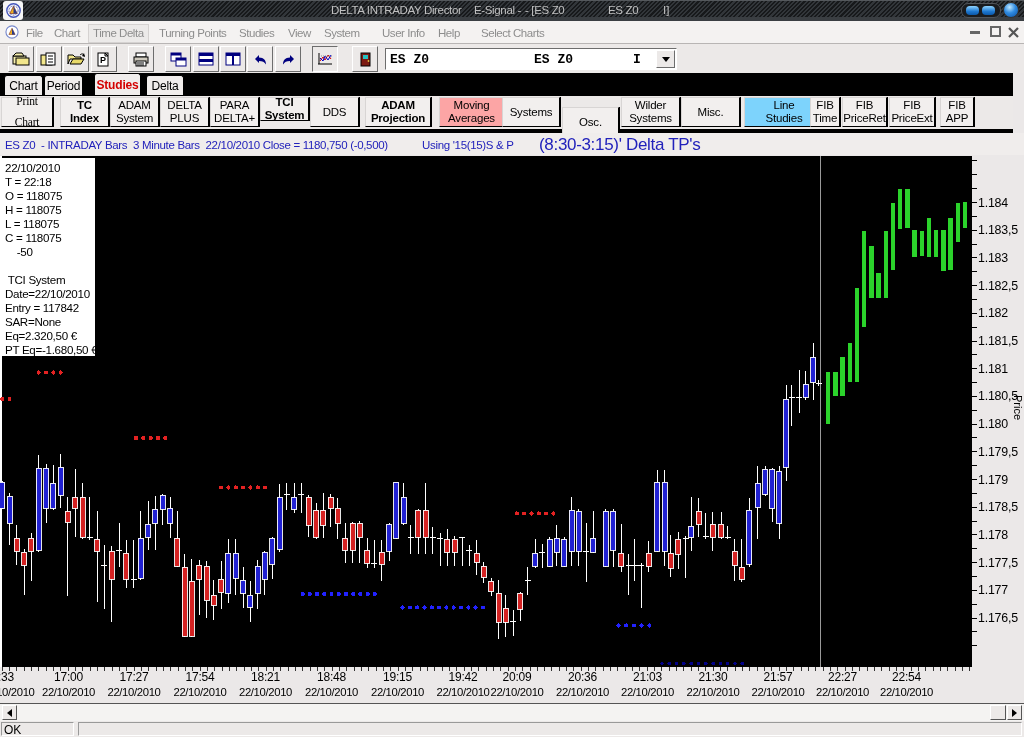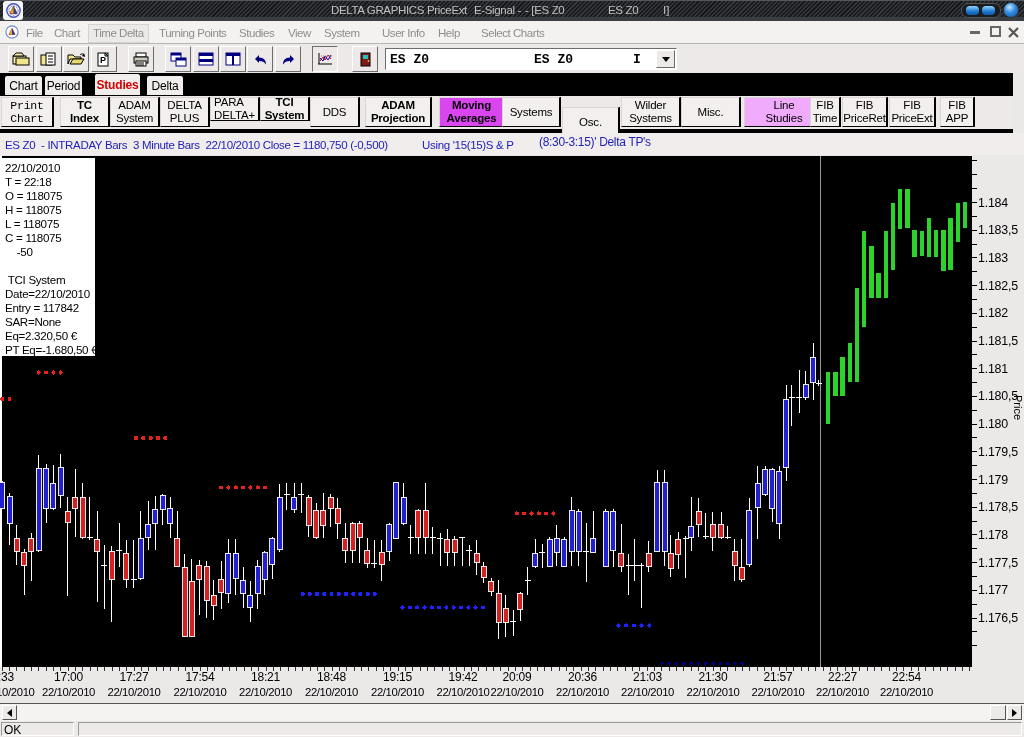--- a/index.html
+++ b/index.html
@@ -8,21 +8,21 @@
 <div class="abs" style="left:0;top:0;width:1024px;height:21px;background:repeating-linear-gradient(135deg,#32363a 0 1.5px,#17191b 1.5px 3px);border-top:1px solid #54585c"></div>
 <div class="abs" style="left:0;top:17px;width:1024px;height:4px;background:#3a3e42"></div>
 <div class="abs" style="left:3px;top:1px;width:20px;height:19px;background:#f6f6f6;border-radius:3px;display:flex;align-items:center;justify-content:center">
 <svg width="15" height="15" viewBox="0 0 15 15">
       <circle cx="7.5" cy="7.5" r="6.7" fill="#fff" stroke="#4455bb" stroke-width="1.4"></circle>
       <circle cx="7.5" cy="7.5" r="4.6" fill="none" stroke="#334499" stroke-width="0.8" stroke-dasharray="2 1"></circle>
       <path d="M7.5 3.2 L11.2 10.5 H3.8 z" fill="#f0b020" stroke="#803020" stroke-width="0.7"></path>
       <path d="M7.5 3.2 L11.2 10.5 H7.5 z" fill="#2a3a8c"></path>
     </svg>
   </div>
-<div class="abs" style="left:331px;top:4px;font-size:11.5px;color:#c0c0c0;letter-spacing:-0.35px;white-space:pre">DELTA GRAPHICS PriceExt</div>
+<div class="abs" style="left:331px;top:4px;font-size:11.5px;color:#c0c0c0;letter-spacing:-0.35px;white-space:pre">DELTA INTRADAY Director</div>
 <div class="abs" style="left:474px;top:4px;font-size:11.5px;letter-spacing:-0.35px;color:#c0c0c0">E-Signal -</div>
 <div class="abs" style="left:525px;top:4px;font-size:11.5px;letter-spacing:-0.35px;color:#c0c0c0">- [ES Z0</div>
 <div class="abs" style="left:608px;top:4px;font-size:11.5px;letter-spacing:-0.35px;color:#c0c0c0">ES Z0</div>
 <div class="abs" style="left:663px;top:4px;font-size:11.5px;color:#c0c0c0">I]</div>
 <div class="abs" style="left:961px;top:3px;width:40px;height:15px;background:#1a1c1e;border:1px solid #505458;border-radius:7px"></div>
 <div class="abs" style="left:966px;top:6px;width:13px;height:9px;border-radius:4px;background:linear-gradient(#8fd4ff,#1e78d0 60%,#0b58a8)"></div>
 <div class="abs" style="left:982px;top:6px;width:13px;height:9px;border-radius:4px;background:linear-gradient(#8fd4ff,#1e78d0 60%,#0b58a8)"></div>
 <div class="abs" style="left:1003px;top:2px;width:16px;height:16px;border-radius:50%;background:radial-gradient(circle at 40% 30%,#bfe8ff,#2f8ae0 45%,#0a4f9e);border:1px solid #333"></div>
 
 <div class="abs" style="left:0;top:21px;width:1024px;height:23px;background:#f4f2f1;border-bottom:1px solid #b8b5b4"></div>
@@ -149,43 +149,43 @@
 
 <div class="abs" style="left:0;top:73px;width:1013px;height:23px;background:#000"></div>
 <div class="abs" style="left:1013px;top:73px;width:11px;height:23px;background:#ebe8e8"></div>
 <div style="position:absolute;left:4px;top:75px;width:39px;height:20px;background:#f0edec;border:1px solid #000;border-bottom:none;border-radius:3px 3px 0 0;display:flex;align-items:center;justify-content:center;font-family:'Liberation Sans',sans-serif;font-size:12px;letter-spacing:-0.2px;color:#000;">Chart</div>
 <div style="position:absolute;left:44px;top:75px;width:39px;height:20px;background:#f0edec;border:1px solid #000;border-bottom:none;border-radius:3px 3px 0 0;display:flex;align-items:center;justify-content:center;font-family:'Liberation Sans',sans-serif;font-size:12px;letter-spacing:-0.2px;color:#000;">Period</div>
 <div style="position:absolute;left:94px;top:73px;width:47px;height:22px;background:#f0edec;border:1px solid #000;border-bottom:none;border-radius:3px 3px 0 0;display:flex;align-items:center;justify-content:center;font-family:'Liberation Sans',sans-serif;font-size:12px;letter-spacing:-0.2px;font-weight:bold;color:#d40000;">Studies</div>
 <div style="position:absolute;left:146px;top:75px;width:38px;height:20px;background:#f0edec;border:1px solid #000;border-bottom:none;border-radius:3px 3px 0 0;display:flex;align-items:center;justify-content:center;font-family:'Liberation Sans',sans-serif;font-size:12px;letter-spacing:-0.2px;color:#000;">Delta</div>
 
 <div class="abs" style="left:0;top:96px;width:1013px;height:33px;background:#ece9e8"></div>
 <div class="abs" style="left:0;top:129px;width:1013px;height:4px;background:#000"></div>
-<div style="position:absolute;left:1px;top:97px;width:52px;height:30px;background:#f2efee;border:1px solid;border-color:#d8d5d4 #000 #000 #d8d5d4;box-shadow:1px 0 0 #000;display:flex;align-items:center;justify-content:center;text-align:center;line-height:13px;font-family:Liberation Mono, monospace;font-size:11.5px;letter-spacing:-0.2px;font-weight:normal;color:#000">Print<br>Chart</div>
+<div style="position:absolute;left:1px;top:97px;width:52px;height:30px;background:#f2efee;border:1px solid;border-color:#d8d5d4 #000 #000 #d8d5d4;box-shadow:1px 0 0 #000;display:flex;align-items:center;justify-content:center;text-align:center;line-height:21px;font-family:Liberation Serif, serif;font-size:11.5px;letter-spacing:-0.2px;font-weight:normal;color:#000">Print<br>Chart</div>
 <div style="position:absolute;left:60px;top:97px;width:49px;height:30px;background:#f2efee;border:1px solid;border-color:#d8d5d4 #000 #000 #d8d5d4;box-shadow:1px 0 0 #000;display:flex;align-items:center;justify-content:center;text-align:center;line-height:13px;font-family:'Liberation Sans',sans-serif;font-size:11.5px;letter-spacing:-0.2px;font-weight:bold;color:#000">TC<br>Index</div>
 <div style="position:absolute;left:110px;top:97px;width:49px;height:30px;background:#f2efee;border:1px solid;border-color:#d8d5d4 #000 #000 #d8d5d4;box-shadow:1px 0 0 #000;display:flex;align-items:center;justify-content:center;text-align:center;line-height:13px;font-family:'Liberation Sans',sans-serif;font-size:11.5px;letter-spacing:-0.2px;font-weight:normal;color:#000">ADAM<br>System</div>
 <div style="position:absolute;left:160px;top:97px;width:49px;height:30px;background:#f2efee;border:1px solid;border-color:#d8d5d4 #000 #000 #d8d5d4;box-shadow:1px 0 0 #000;display:flex;align-items:center;justify-content:center;text-align:center;line-height:13px;font-family:'Liberation Sans',sans-serif;font-size:11.5px;letter-spacing:-0.2px;font-weight:normal;color:#000">DELTA<br>PLUS</div>
-<div style="position:absolute;left:210px;top:97px;width:49px;height:24px;background:#f2efee;border:1px solid;border-color:#d8d5d4 #000 #000 #d8d5d4;box-shadow:1px 0 0 #000;display:flex;align-items:center;justify-content:center;line-height:13px;font-family:'Liberation Sans',sans-serif;font-size:11.5px;letter-spacing:-0.2px;font-weight:normal;color:#000">PARA<br>DELTA+</div>
+<div style="position:absolute;left:210px;top:97px;width:49px;height:30px;background:#f2efee;border:1px solid;border-color:#d8d5d4 #000 #000 #d8d5d4;box-shadow:1px 0 0 #000;display:flex;align-items:center;justify-content:center;text-align:center;line-height:13px;font-family:'Liberation Sans',sans-serif;font-size:11.5px;letter-spacing:-0.2px;font-weight:normal;color:#000">PARA<br>DELTA+</div>
 <div style="position:absolute;left:260px;top:97px;width:49px;height:24px;background:#f2efee;border:1px solid;border-color:#d8d5d4 #000 #000 #d8d5d4;box-shadow:1px 0 0 #000;display:flex;align-items:center;justify-content:center;text-align:center;line-height:13px;font-family:'Liberation Sans',sans-serif;font-size:11.5px;letter-spacing:-0.2px;font-weight:bold;color:#000">TCI<br>System</div>
 <div style="position:absolute;left:310px;top:97px;width:49px;height:30px;background:#f2efee;border:1px solid;border-color:#d8d5d4 #000 #000 #d8d5d4;box-shadow:1px 0 0 #000;display:flex;align-items:center;justify-content:center;text-align:center;line-height:13px;font-family:'Liberation Sans',sans-serif;font-size:11.5px;letter-spacing:-0.2px;font-weight:normal;color:#000">DDS</div>
 <div style="position:absolute;left:365px;top:97px;width:66px;height:30px;background:#f2efee;border:1px solid;border-color:#d8d5d4 #000 #000 #d8d5d4;box-shadow:1px 0 0 #000;display:flex;align-items:center;justify-content:center;text-align:center;line-height:13px;font-family:'Liberation Sans',sans-serif;font-size:11.5px;letter-spacing:-0.2px;font-weight:bold;color:#000">ADAM<br>Projection</div>
-<div style="position:absolute;left:439px;top:97px;width:65px;height:30px;background:#d946ef;border:1px solid;border-color:#d8d5d4 #000 #000 #d8d5d4;box-shadow:1px 0 0 #000;display:flex;align-items:center;justify-content:center;text-align:center;line-height:13px;font-family:'Liberation Sans',sans-serif;font-size:11.5px;letter-spacing:-0.2px;font-weight:bold;color:#000">Moving<br>Averages</div>
+<div style="position:absolute;left:439px;top:97px;width:65px;height:30px;background:#fca5a5;border:1px solid;border-color:#d8d5d4 #000 #000 #d8d5d4;box-shadow:1px 0 0 #000;display:flex;align-items:center;justify-content:center;text-align:center;line-height:13px;font-family:'Liberation Sans',sans-serif;font-size:11.5px;letter-spacing:-0.2px;font-weight:normal;color:#000">Moving<br>Averages</div>
 <div style="position:absolute;left:502px;top:97px;width:58px;height:30px;background:#f2efee;border:1px solid;border-color:#d8d5d4 #000 #000 #d8d5d4;box-shadow:1px 0 0 #000;display:flex;align-items:center;justify-content:center;text-align:center;line-height:13px;font-family:'Liberation Sans',sans-serif;font-size:11.5px;letter-spacing:-0.2px;font-weight:normal;color:#000">Systems</div>
 <div style="position:absolute;left:562px;top:107px;width:57px;height:30px;background:#f2efee;border:1px solid;border-color:#d8d5d4 #000 #000 #d8d5d4;box-shadow:1px 0 0 #000;display:flex;align-items:center;justify-content:center;text-align:center;line-height:13px;font-family:'Liberation Sans',sans-serif;font-size:11.5px;letter-spacing:-0.2px;font-weight:normal;color:#000">Osc.</div>
 <div style="position:absolute;left:621px;top:97px;width:59px;height:30px;background:#f2efee;border:1px solid;border-color:#d8d5d4 #000 #000 #d8d5d4;box-shadow:1px 0 0 #000;display:flex;align-items:center;justify-content:center;text-align:center;line-height:13px;font-family:'Liberation Sans',sans-serif;font-size:11.5px;letter-spacing:-0.2px;font-weight:normal;color:#000">Wilder<br>Systems</div>
 <div style="position:absolute;left:681px;top:97px;width:59px;height:30px;background:#f2efee;border:1px solid;border-color:#d8d5d4 #000 #000 #d8d5d4;box-shadow:1px 0 0 #000;display:flex;align-items:center;justify-content:center;text-align:center;line-height:13px;font-family:'Liberation Sans',sans-serif;font-size:11.5px;letter-spacing:-0.2px;font-weight:normal;color:#000">Misc.</div>
-<div style="position:absolute;left:744px;top:97px;width:80px;height:30px;background:#f0abfc;border:1px solid;border-color:#d8d5d4 #000 #000 #d8d5d4;box-shadow:1px 0 0 #000;display:flex;align-items:center;justify-content:center;text-align:center;line-height:13px;font-family:'Liberation Sans',sans-serif;font-size:11.5px;letter-spacing:-0.2px;font-weight:normal;color:#000">Line<br>Studies</div>
+<div style="position:absolute;left:744px;top:97px;width:80px;height:30px;background:#7dd3fc;border:1px solid;border-color:#d8d5d4 #000 #000 #d8d5d4;box-shadow:1px 0 0 #000;display:flex;align-items:center;justify-content:center;text-align:center;line-height:13px;font-family:'Liberation Sans',sans-serif;font-size:11.5px;letter-spacing:-0.2px;font-weight:normal;color:#000">Line<br>Studies</div>
 <div style="position:absolute;left:810px;top:97px;width:30px;height:30px;background:#f2efee;border:1px solid;border-color:#d8d5d4 #000 #000 #d8d5d4;box-shadow:1px 0 0 #000;display:flex;align-items:center;justify-content:center;text-align:center;line-height:13px;font-family:'Liberation Sans',sans-serif;font-size:11.5px;letter-spacing:-0.2px;font-weight:normal;color:#000">FIB<br>Time</div>
 <div style="position:absolute;left:842px;top:97px;width:45px;height:30px;background:#f2efee;border:1px solid;border-color:#d8d5d4 #000 #000 #d8d5d4;box-shadow:1px 0 0 #000;display:flex;align-items:center;justify-content:center;text-align:center;line-height:13px;font-family:'Liberation Sans',sans-serif;font-size:11.5px;letter-spacing:-0.2px;font-weight:normal;color:#000">FIB<br>PriceRet</div>
 <div style="position:absolute;left:889px;top:97px;width:46px;height:30px;background:#f2efee;border:1px solid;border-color:#d8d5d4 #000 #000 #d8d5d4;box-shadow:1px 0 0 #000;display:flex;align-items:center;justify-content:center;text-align:center;line-height:13px;font-family:'Liberation Sans',sans-serif;font-size:11.5px;letter-spacing:-0.2px;font-weight:normal;color:#000">FIB<br>PriceExt</div>
 <div style="position:absolute;left:940px;top:97px;width:34px;height:30px;background:#f2efee;border:1px solid;border-color:#d8d5d4 #000 #000 #d8d5d4;box-shadow:1px 0 0 #000;display:flex;align-items:center;justify-content:center;text-align:center;line-height:13px;font-family:'Liberation Sans',sans-serif;font-size:11.5px;letter-spacing:-0.2px;font-weight:normal;color:#000">FIB<br>APP</div>
 
 <div class="abs" style="left:0;top:133px;width:1024px;height:22px;background:#f0edec"></div>
 <div class="abs" style="left:5px;top:139px;font-size:11.5px;letter-spacing:-0.32px;color:#2222bb;white-space:pre">ES Z0  - INTRADAY Bars  3 Minute Bars  22/10/2010 Close = 1180,750 (-0,500)</div>
 <div class="abs" style="left:422px;top:139px;font-size:11.5px;letter-spacing:-0.32px;color:#2222bb">Using '15(15)S &amp; P</div>
-<div class="abs" style="left:539px;top:135px;font-size:12px;letter-spacing:-0.32px;color:#2222bb">(8:30-3:15)' Delta TP's</div>
+<div class="abs" style="left:539px;top:135px;font-size:17px;letter-spacing:-0.32px;color:#2222bb">(8:30-3:15)' Delta TP's</div>
 
 <svg width="1024" height="549" viewBox="0 155 1024 549" xmlns="http://www.w3.org/2000/svg" shape-rendering="crispEdges" style="position:absolute;left:0;top:155px">
     <rect x="0" y="155" width="1024" height="549" fill="#ebe8e8"></rect>
     <rect x="2" y="156" width="970" height="511" fill="#000000"></rect>
     <rect x="0" y="156" width="2" height="511" fill="#ffffff"></rect>
     <line x1="820.5" y1="156" x2="820.5" y2="667" stroke="#9a9a9a" stroke-width="1"></line>
     <g stroke="#ffffff" stroke-width="1">
       <line x1="2.2" y1="481" x2="2.2" y2="509"></line>
       <line x1="9.5" y1="493" x2="9.5" y2="545"></line>
       <line x1="16.9" y1="525" x2="16.9" y2="565"></line>

